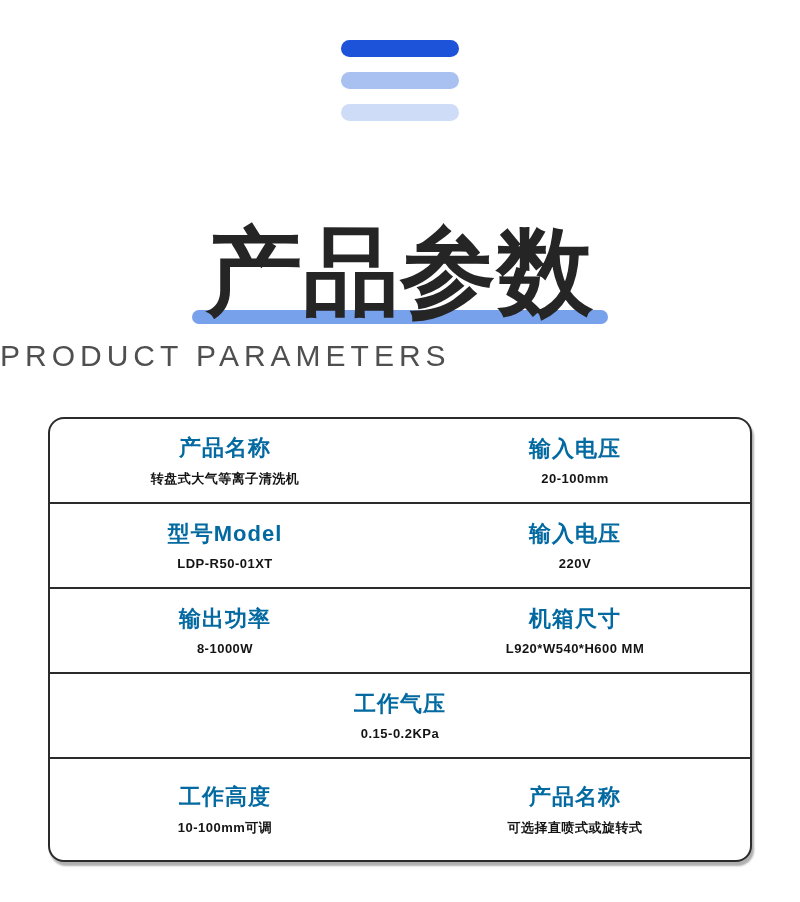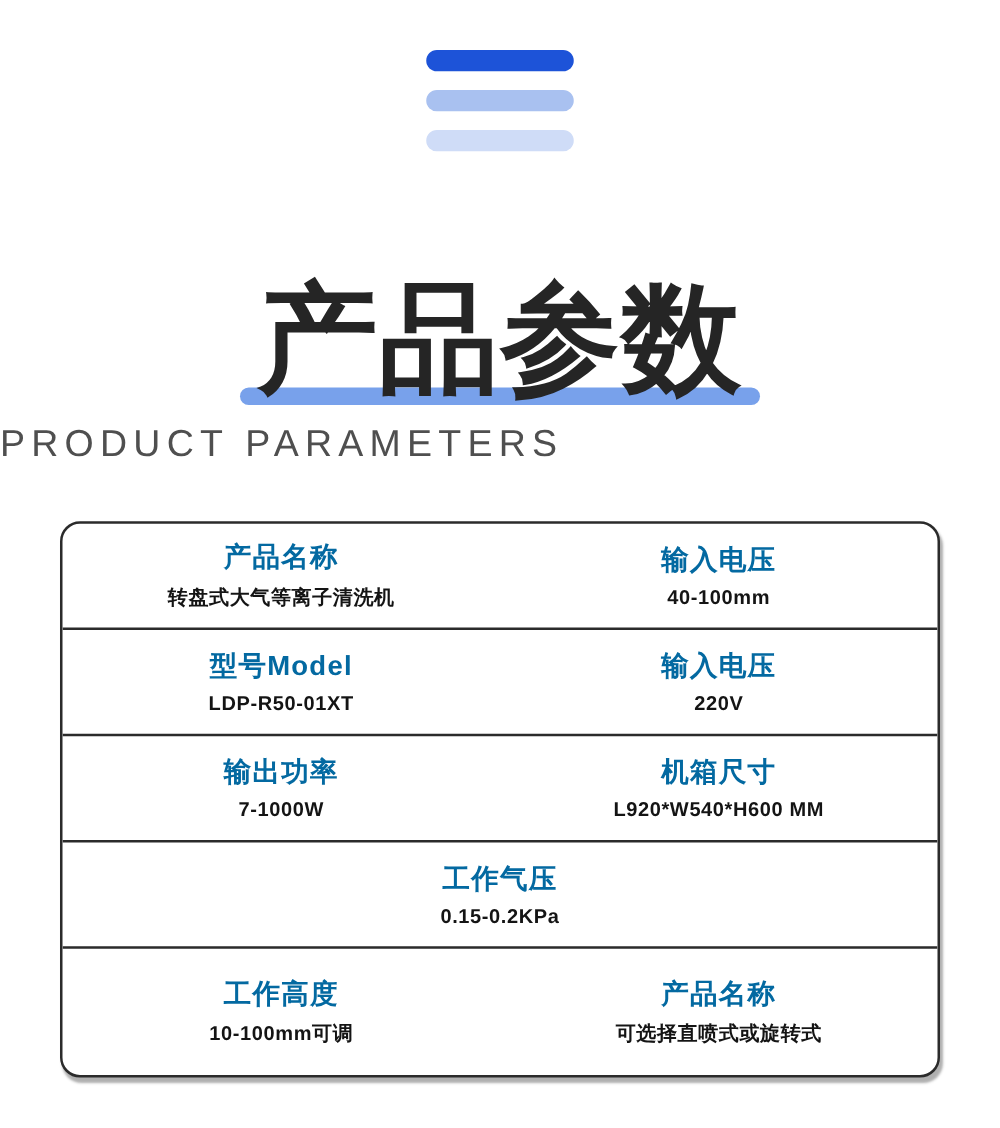--- a/index.html
+++ b/index.html
@@ -98,21 +98,21 @@
     justify-content: center;
     gap: 7px;
   }
   .spec-label {
     font-size: 22px;
     font-weight: 600;
     color: #0369a1;
     letter-spacing: 1px;
   }
   .spec-value {
-    font-size: 16px;
+    font-size: 13px;
     font-weight: 700;
     color: #141414;
     letter-spacing: 0.5px;
   }
 </style>
 </head>
 <body>
 
 <div class="page">
 
@@ -132,39 +132,39 @@
 
   <div class="spec-table">
 
     <div class="spec-row">
       <div class="spec-cell">
         <div class="spec-label">产品名称</div>
         <div class="spec-value">转盘式大气等离子清洗机</div>
       </div>
       <div class="spec-cell">
         <div class="spec-label">输入电压</div>
-        <div class="spec-value">40-100mm</div>
+        <div class="spec-value">20-100mm</div>
       </div>
     </div>
 
     <div class="spec-row">
       <div class="spec-cell">
         <div class="spec-label">型号Model</div>
         <div class="spec-value">LDP-R50-01XT</div>
       </div>
       <div class="spec-cell">
         <div class="spec-label">输入电压</div>
         <div class="spec-value">220V</div>
       </div>
     </div>
 
     <div class="spec-row">
       <div class="spec-cell">
         <div class="spec-label">输出功率</div>
-        <div class="spec-value">7-1000W</div>
+        <div class="spec-value">8-1000W</div>
       </div>
       <div class="spec-cell">
         <div class="spec-label">机箱尺寸</div>
         <div class="spec-value">L920*W540*H600 MM</div>
       </div>
     </div>
 
     <div class="spec-row">
       <div class="spec-cell">
         <div class="spec-label">工作气压</div>

